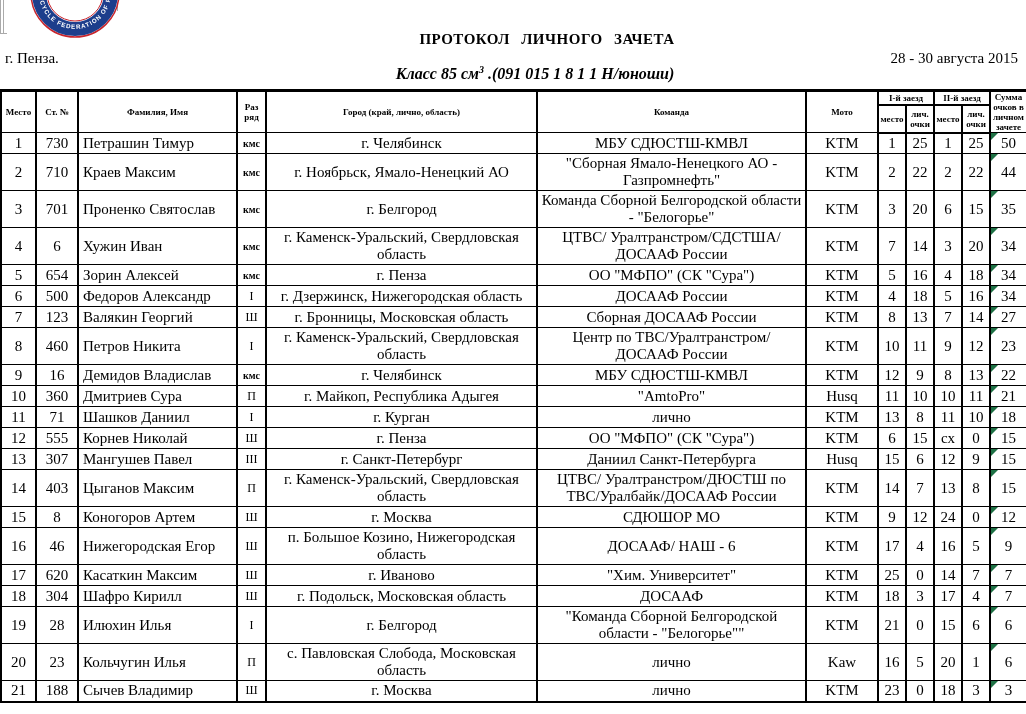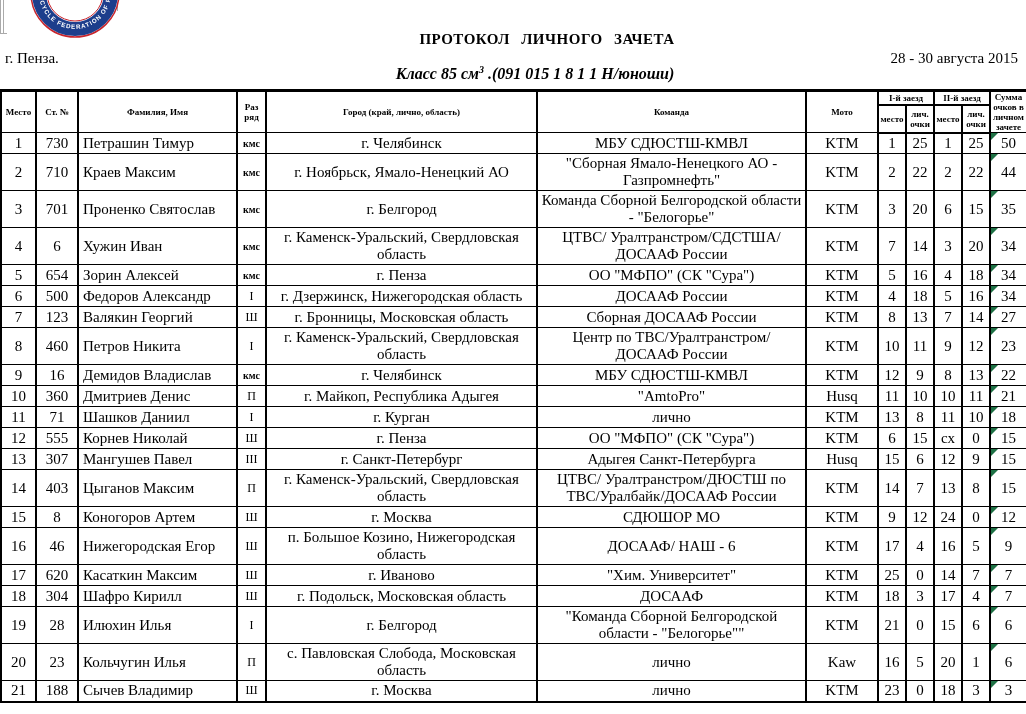--- a/index.html
+++ b/index.html
@@ -257,21 +257,21 @@
       <td>12</td>
       <td>9</td>
       <td>8</td>
       <td>13</td>
       <td class="sum"><span class="tri" style="border-top-color: rgb(30, 113, 69);"></span><span>22</span></td>
     </tr>
 
     <tr>
       <td>10</td>
       <td>360</td>
-      <td class="name">Дмитриев Денис</td>
+      <td class="name">Дмитриев Сура</td>
       <td class="rank">П</td>
       <td>г. Майкоп, Республика Адыгея</td>
       <td>"AmtoPro"</td>
       <td>Husq</td>
       <td>11</td>
       <td>10</td>
       <td>10</td>
       <td>11</td>
       <td class="sum"><span class="tri" style="border-top-color: rgb(30, 113, 69);"></span><span>21</span></td>
     </tr>
@@ -305,21 +305,21 @@
       <td>0</td>
       <td class="sum"><span class="tri" style="border-top-color: rgb(30, 113, 69);"></span><span>15</span></td>
     </tr>
 
     <tr>
       <td>13</td>
       <td>307</td>
       <td class="name">Мангушев Павел</td>
       <td class="rank">III</td>
       <td>г. Санкт-Петербург</td>
-      <td>Адыгея Санкт-Петербурга</td>
+      <td>Даниил Санкт-Петербурга</td>
       <td>Husq</td>
       <td>15</td>
       <td>6</td>
       <td>12</td>
       <td>9</td>
       <td class="sum"><span class="tri" style="border-top-color: rgb(30, 113, 69);"></span><span>15</span></td>
     </tr>
 
     <tr>
       <td>14</td>

